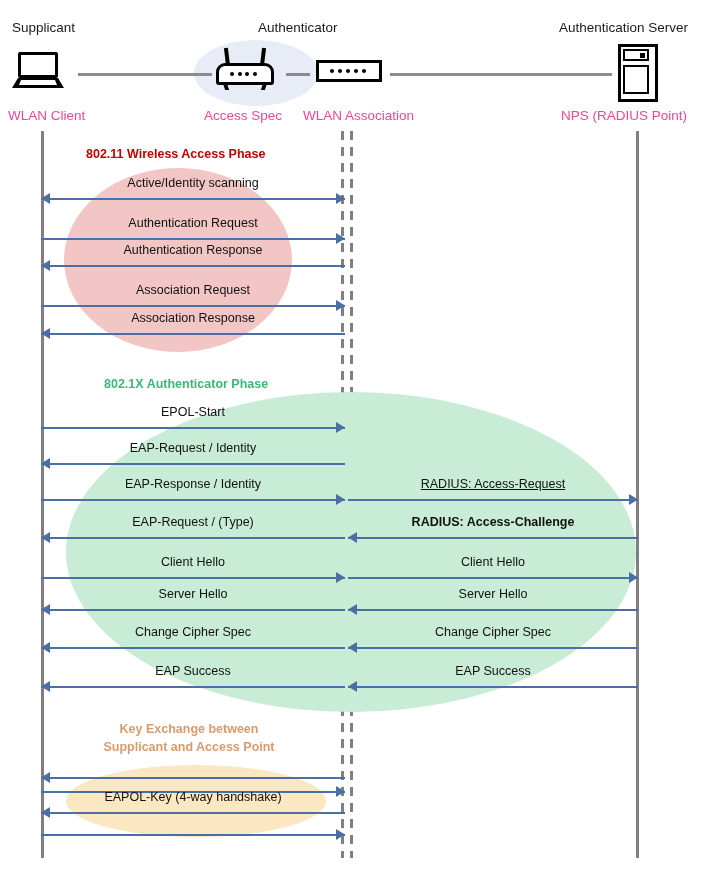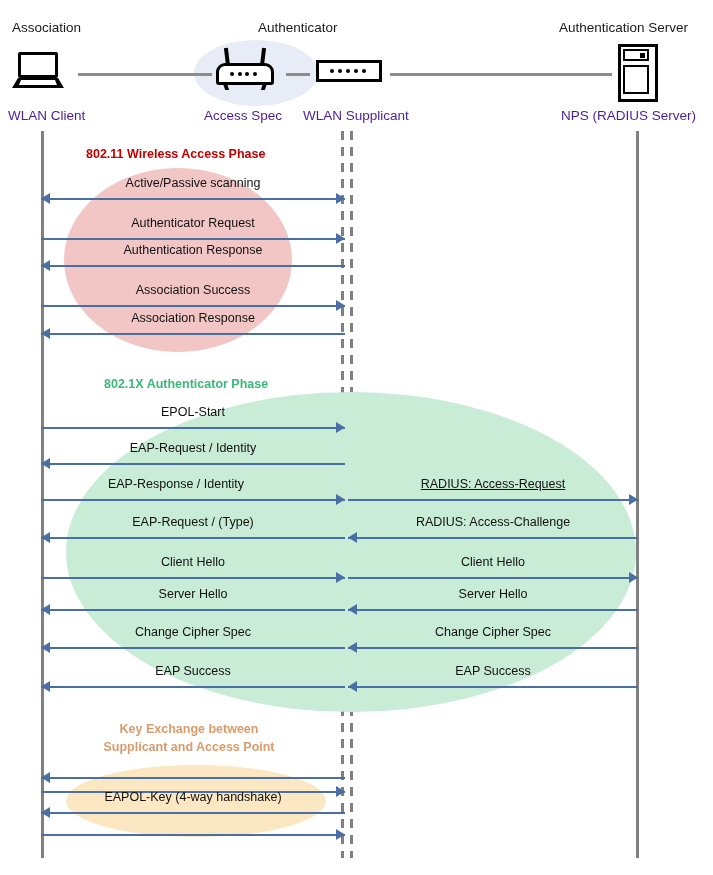--- a/index.html
+++ b/index.html
@@ -19,21 +19,21 @@
   
   .hdr-title {
     position: absolute;
     font-size: 13.5px;
     color: #1a1a1a;
     white-space: nowrap;
   }
   .hdr-sub {
     position: absolute;
     font-size: 13.5px;
-    color: #4c1d95;
+    color: #ec4899;
     white-space: nowrap;
   }
   .auth-blob {
     position: absolute;
     left: 194px; top: 40px;
     width: 124px; height: 66px;
     background: #e8ecf7;
     border-radius: 50%;
   }
   .hwire {
@@ -183,28 +183,28 @@
   </div>
 
   <div class="srv">
     <div class="frame"></div>
     <div class="bay">
         <div class="led"></div>
       </div>
     <div class="panel"></div>
   </div>
 
-  <div class="hdr-title" style="left:12px; top:20px;">Association</div>
+  <div class="hdr-title" style="left:12px; top:20px;">Supplicant</div>
   <div class="hdr-title" style="left:258px; top:20px;">Authenticator</div>
   <div class="hdr-title" style="left:559px; top:20px;">Authentication Server</div>
 
   <div class="hdr-sub" style="left:8px;   top:108px;">WLAN Client</div>
   <div class="hdr-sub" style="left:204px; top:108px;">Access Spec</div>
-  <div class="hdr-sub" style="left:303px; top:108px;">WLAN Supplicant</div>
-  <div class="hdr-sub" style="left:561px; top:108px;">NPS (RADIUS Server)</div>
+  <div class="hdr-sub" style="left:303px; top:108px;">WLAN Association</div>
+  <div class="hdr-sub" style="left:561px; top:108px;">NPS (RADIUS Point)</div>
 
   <div class="lifeline" style="left:41px;  top:131px; height:727px;"></div>
   <div class="lifeline-dash" style="left:341px; top:131px; height:727px;"></div>
   <div class="lifeline-dash" style="left:350px; top:131px; height:727px;"></div>
   <div class="lifeline" style="left:636px; top:131px; height:727px;"></div>
 
   <div class="blob blob-pink" style="left:64px;  top:168px; width:228px; height:184px;"></div>
   <div class="blob blob-green" style="left:66px;  top:392px; width:570px; height:320px;"></div>
   <div class="blob blob-orange" style="left:66px;  top:765px; width:260px; height:72px;"></div>
 
@@ -220,48 +220,48 @@
           <svg width="9" height="11" viewBox="0 0 9 11">
             <polygon points="9,0 9,11 0,5.5" fill="#4a6fa5"></polygon>
           </svg>
         </div>
         <div class="head" style="right: 0px;">
           <svg width="9" height="11" viewBox="0 0 9 11">
             <polygon points="0,0 0,11 9,5.5" fill="#4a6fa5"></polygon>
           </svg>
         </div>
       </div>
-      <div class="msg-label" style="left: 41px; width: 304px; top: 176px;">Active/Passive scanning</div>
+      <div class="msg-label" style="left: 41px; width: 304px; top: 176px;">Active/Identity scanning</div>
       <div class="arrow" style="left: 41px; top: 233px; width: 304px;">
         <div class="shaft" style="background: rgb(74, 111, 165);"></div>
         <div class="head" style="right: 0px;">
           <svg width="9" height="11" viewBox="0 0 9 11">
             <polygon points="0,0 0,11 9,5.5" fill="#4a6fa5"></polygon>
           </svg>
         </div>
       </div>
-      <div class="msg-label" style="left: 41px; width: 304px; top: 216px;">Authenticator Request</div>
+      <div class="msg-label" style="left: 41px; width: 304px; top: 216px;">Authentication Request</div>
       <div class="arrow" style="left: 41px; top: 260px; width: 304px;">
         <div class="shaft" style="background: rgb(74, 111, 165);"></div>
         <div class="head" style="left: 0px;">
           <svg width="9" height="11" viewBox="0 0 9 11">
             <polygon points="9,0 9,11 0,5.5" fill="#4a6fa5"></polygon>
           </svg>
         </div>
       </div>
       <div class="msg-label" style="left: 41px; width: 304px; top: 243px;">Authentication Response</div>
       <div class="arrow" style="left: 41px; top: 300px; width: 304px;">
         <div class="shaft" style="background: rgb(74, 111, 165);"></div>
         <div class="head" style="right: 0px;">
           <svg width="9" height="11" viewBox="0 0 9 11">
             <polygon points="0,0 0,11 9,5.5" fill="#4a6fa5"></polygon>
           </svg>
         </div>
       </div>
-      <div class="msg-label" style="left: 41px; width: 304px; top: 283px;">Association Success</div>
+      <div class="msg-label" style="left: 41px; width: 304px; top: 283px;">Association Request</div>
       <div class="arrow" style="left: 41px; top: 328px; width: 304px;">
         <div class="shaft" style="background: rgb(74, 111, 165);"></div>
         <div class="head" style="left: 0px;">
           <svg width="9" height="11" viewBox="0 0 9 11">
             <polygon points="9,0 9,11 0,5.5" fill="#4a6fa5"></polygon>
           </svg>
         </div>
       </div>
       <div class="msg-label" style="left: 41px; width: 304px; top: 311px;">Association Response</div>
       <div class="arrow" style="left: 41px; top: 422px; width: 304px;">
@@ -283,21 +283,21 @@
       </div>
       <div class="msg-label" style="left: 41px; width: 304px; top: 441px;">EAP-Request / Identity</div>
       <div class="arrow" style="left: 41px; top: 494px; width: 304px;">
         <div class="shaft" style="background: rgb(74, 111, 165);"></div>
         <div class="head" style="right: 0px;">
           <svg width="9" height="11" viewBox="0 0 9 11">
             <polygon points="0,0 0,11 9,5.5" fill="#4a6fa5"></polygon>
           </svg>
         </div>
       </div>
-      <div class="msg-label" style="left: 24px; width: 304px; top: 477px;">EAP-Response / Identity</div>
+      <div class="msg-label" style="left: 41px; width: 304px; top: 477px;">EAP-Response / Identity</div>
       <div class="arrow" style="left: 41px; top: 532px; width: 304px;">
         <div class="shaft" style="background: rgb(74, 111, 165);"></div>
         <div class="head" style="left: 0px;">
           <svg width="9" height="11" viewBox="0 0 9 11">
             <polygon points="9,0 9,11 0,5.5" fill="#4a6fa5"></polygon>
           </svg>
         </div>
       </div>
       <div class="msg-label" style="left: 41px; width: 304px; top: 515px;">EAP-Request / (Type)</div>
       <div class="arrow" style="left: 41px; top: 572px; width: 304px;">
@@ -381,21 +381,21 @@
       </div>
       <div class="msg-label" style="left: 348px; width: 290px; top: 477px; text-decoration: underline;">RADIUS: Access-Request</div>
       <div class="arrow" style="left: 348px; top: 532px; width: 290px;">
         <div class="shaft" style="background: rgb(74, 111, 165);"></div>
         <div class="head" style="left: 0px;">
           <svg width="9" height="11" viewBox="0 0 9 11">
             <polygon points="9,0 9,11 0,5.5" fill="#4a6fa5"></polygon>
           </svg>
         </div>
       </div>
-      <div class="msg-label" style="left: 348px; width: 290px; top: 515px;">RADIUS: Access-Challenge</div>
+      <div class="msg-label" style="left: 348px; width: 290px; top: 515px; font-weight: bold;">RADIUS: Access-Challenge</div>
       <div class="arrow" style="left: 348px; top: 572px; width: 290px;">
         <div class="shaft" style="background: rgb(74, 111, 165);"></div>
         <div class="head" style="right: 0px;">
           <svg width="9" height="11" viewBox="0 0 9 11">
             <polygon points="0,0 0,11 9,5.5" fill="#4a6fa5"></polygon>
           </svg>
         </div>
       </div>
       <div class="msg-label" style="left: 348px; width: 290px; top: 555px;">Client Hello</div>
       <div class="arrow" style="left: 348px; top: 604px; width: 290px;">

